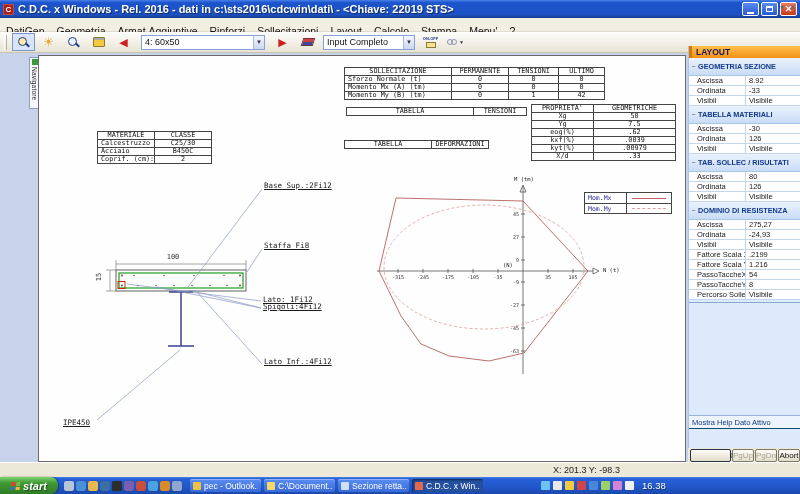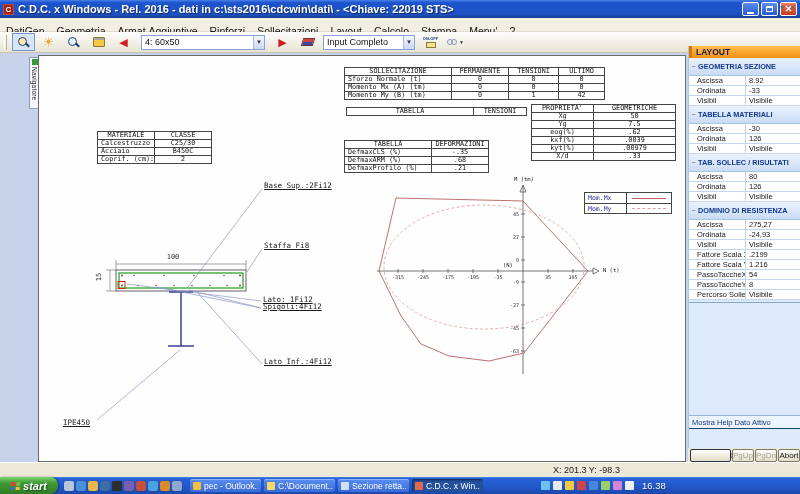--- a/index.html
+++ b/index.html
@@ -414,38 +414,20 @@
           <div class="cell">.33</div>
         </div>
       </div>
   </div>
   <div class="ctable t-def">
     <div class="trow thead">
 
     <div class="cell">TABELLA</div>
         <div class="cell">DEFORMAZIONI</div>
       </div>
-    <div class="tbody">
-
-    <div class="trow">
-
-      <div class="cell">DefmaxCLS (%)</div>
-          <div class="cell">-.35</div>
-        </div>
-        <div class="trow">
-
-      <div class="cell">DefmaxARM (%)</div>
-          <div class="cell">.68</div>
-        </div>
-        <div class="trow">
-
-      <div class="cell">DefmaxProfilo (%)</div>
-          <div class="cell">.21</div>
-        </div>
-      </div>
   </div>
   <div class="ctable t-mat">
     <div class="trow thead">
 
     <div class="cell">MATERIALE</div>
         <div class="cell">CLASSE</div>
       </div>
     <div class="tbody">
 
     <div class="trow">

